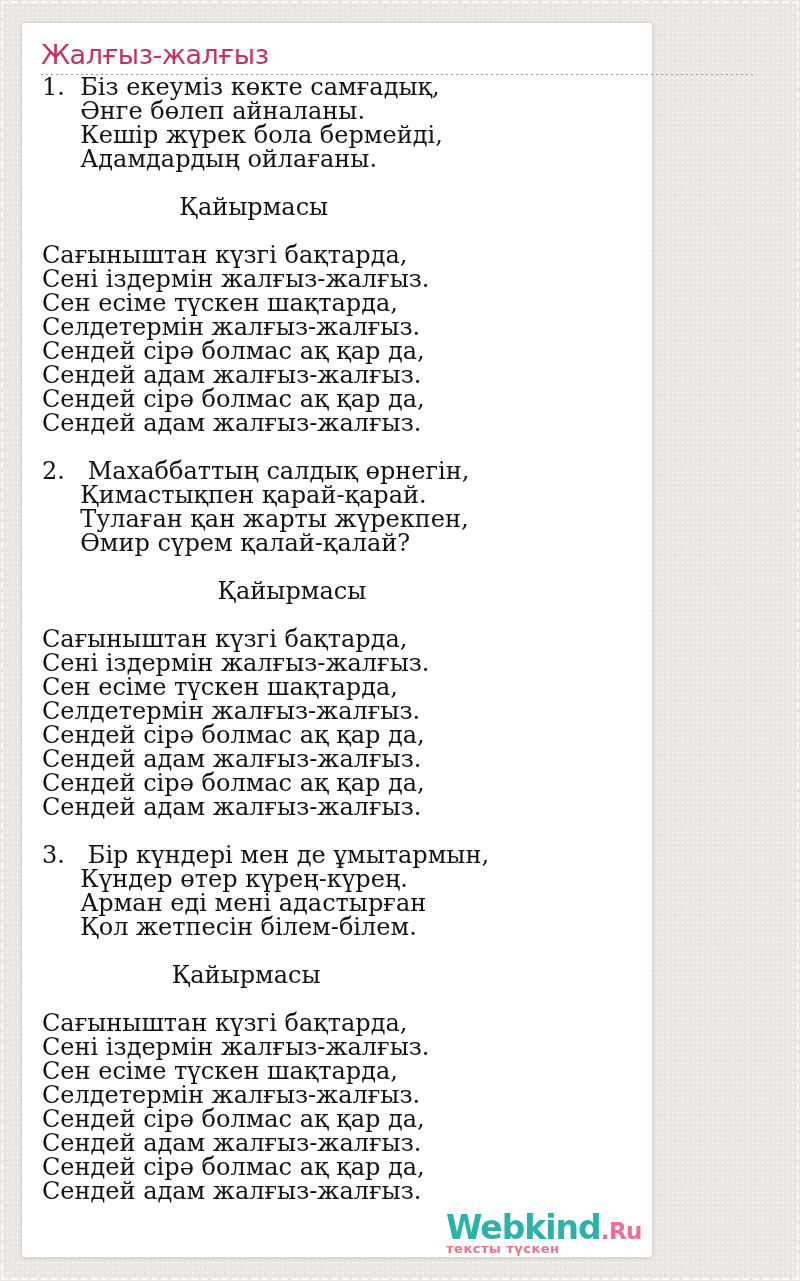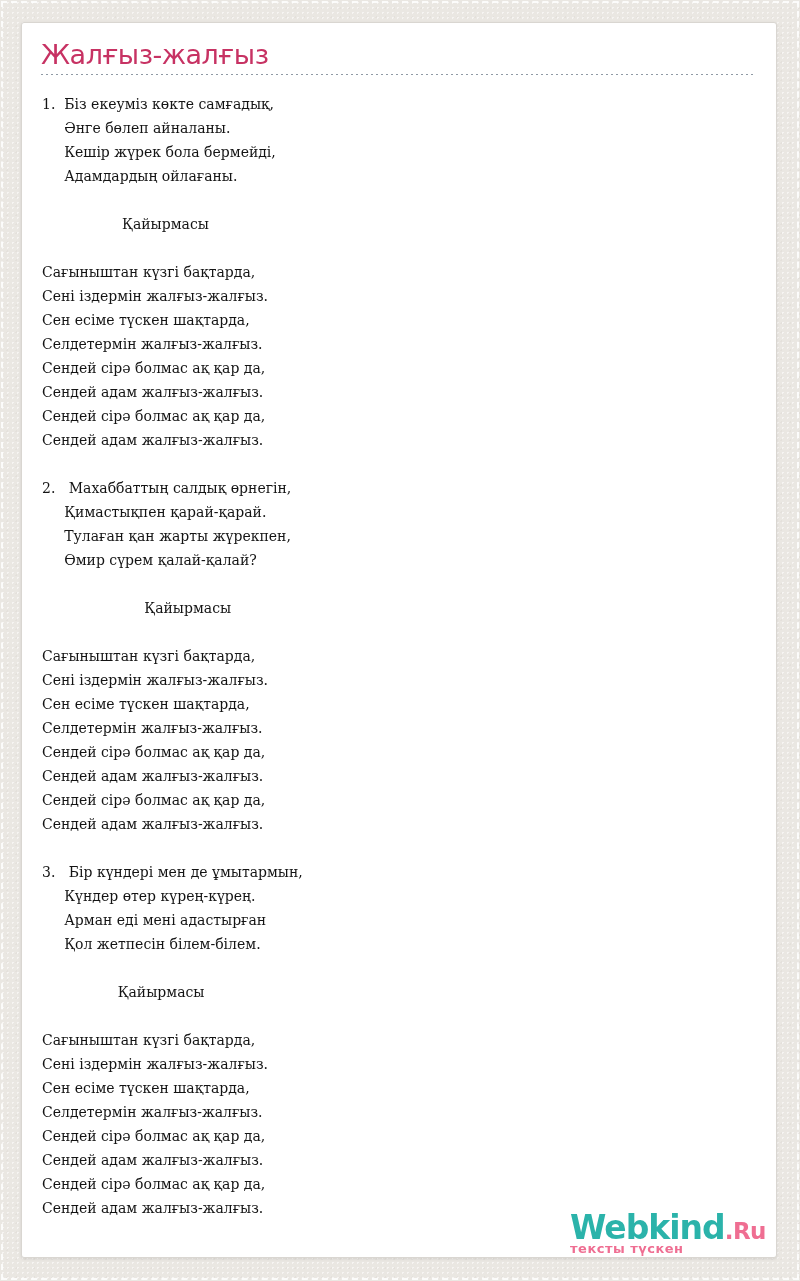--- a/index.html
+++ b/index.html
@@ -23,21 +23,21 @@
   .stitch {
     position: absolute;
     inset: 1px;
     border: 2px dashed rgba(255,255,255,0.85);
     pointer-events: none;
   }
   .card {
     position: absolute;
     left: 21px;
     top: 22px;
-    width: 756px;
+    width: 632px;
     height: 1236px;
     box-sizing: border-box;
     background: var(--color-card-background, #ffffff);
     border: 1px solid #d9d6d1;
     border-radius: 3px;
     box-shadow: 0 1px 3px rgba(0,0,0,0.10);
     padding: 16px 20px 0 19px;
   }
   .title {
     margin: 0;
@@ -62,23 +62,23 @@
     height: 1px;
     margin-top: 3px;
     width: 715px;
     background: repeating-linear-gradient(
       90deg,
       var(--color-separator-dots, #8f9aa5) 0 2px,
       transparent 2px 5px
     );
   }
   .lyrics {
-    margin: 17px 0 0 1px;
+    margin: 0 0 0 1px;
     font-family: "DejaVu Serif", "Liberation Serif", serif;
-    font-size: 14px;
+    font-size: 24px;
     line-height: 24px;
     color: var(--color-lyrics-text, #141414);
     white-space: pre;
   }
   .logo {
     position: absolute;
     right: 10px;
     bottom: 2px;
     text-align: left;
     text-decoration: none;

